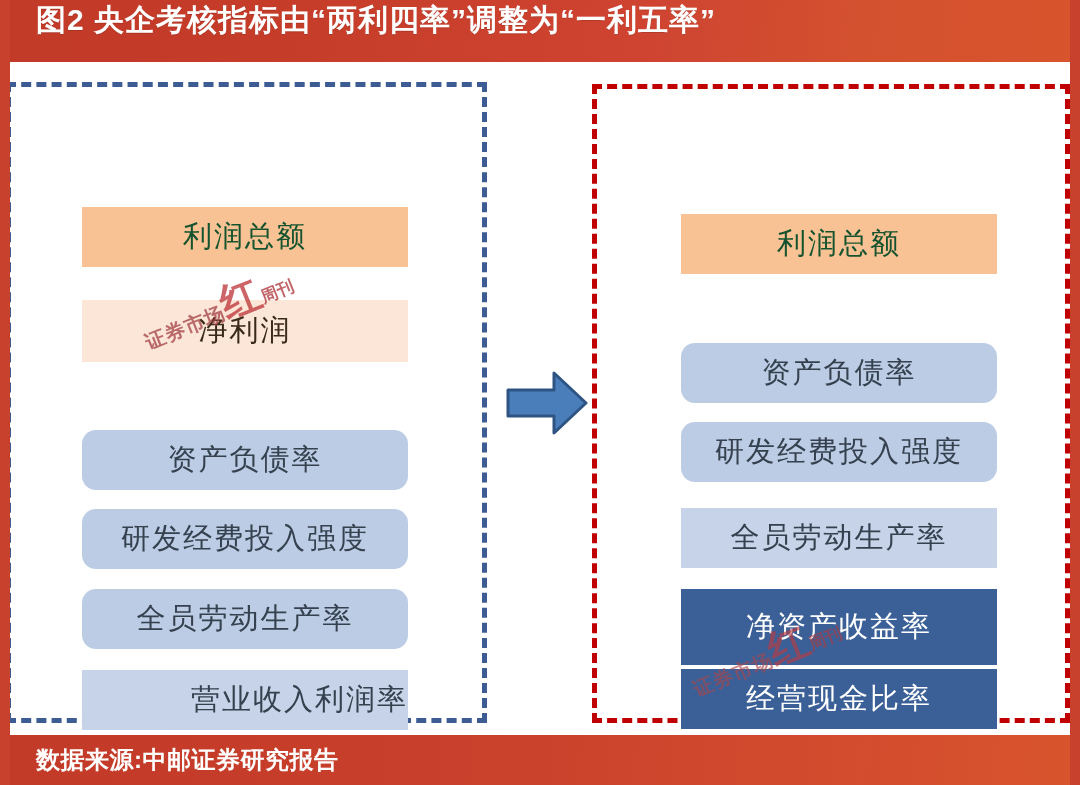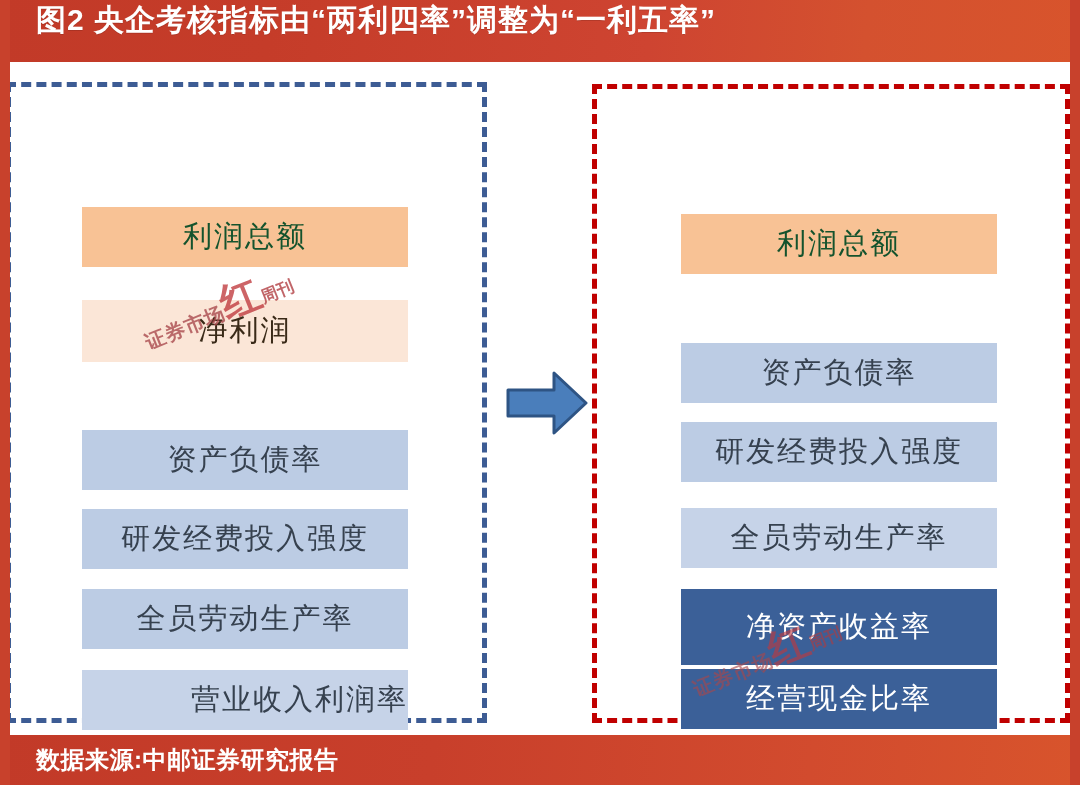--- a/index.html
+++ b/index.html
@@ -81,21 +81,21 @@
     align-items: center;
     justify-content: center;
     font-family: "Liberation Serif", "DejaVu Serif", serif;
     font-size: 29px;
     letter-spacing: 2px;
     color: #2b2b2b;
     white-space: nowrap;
   }
   .m-orange   { background: #F8C295; color: #14532d; }
   .m-peach    { background: #FBE6D7; color: #3a2a18; }
-  .m-blue     { background: #BCCCE4; color: #36414f; }
+  .m-blue     { background: #BCCCE4; color: #36414f; border-radius: 14px; }
   .m-bluelite { background: #C6D3E8; color: #36414f; }
   .m-darkblue { background: #3B6098; color: #ffffff; }
 
   
   .col-left  { left: 82px;  width: 326px; }
   
   .col-right { left: 681px; width: 316px; }
 
   
   #arrow-wrap {

